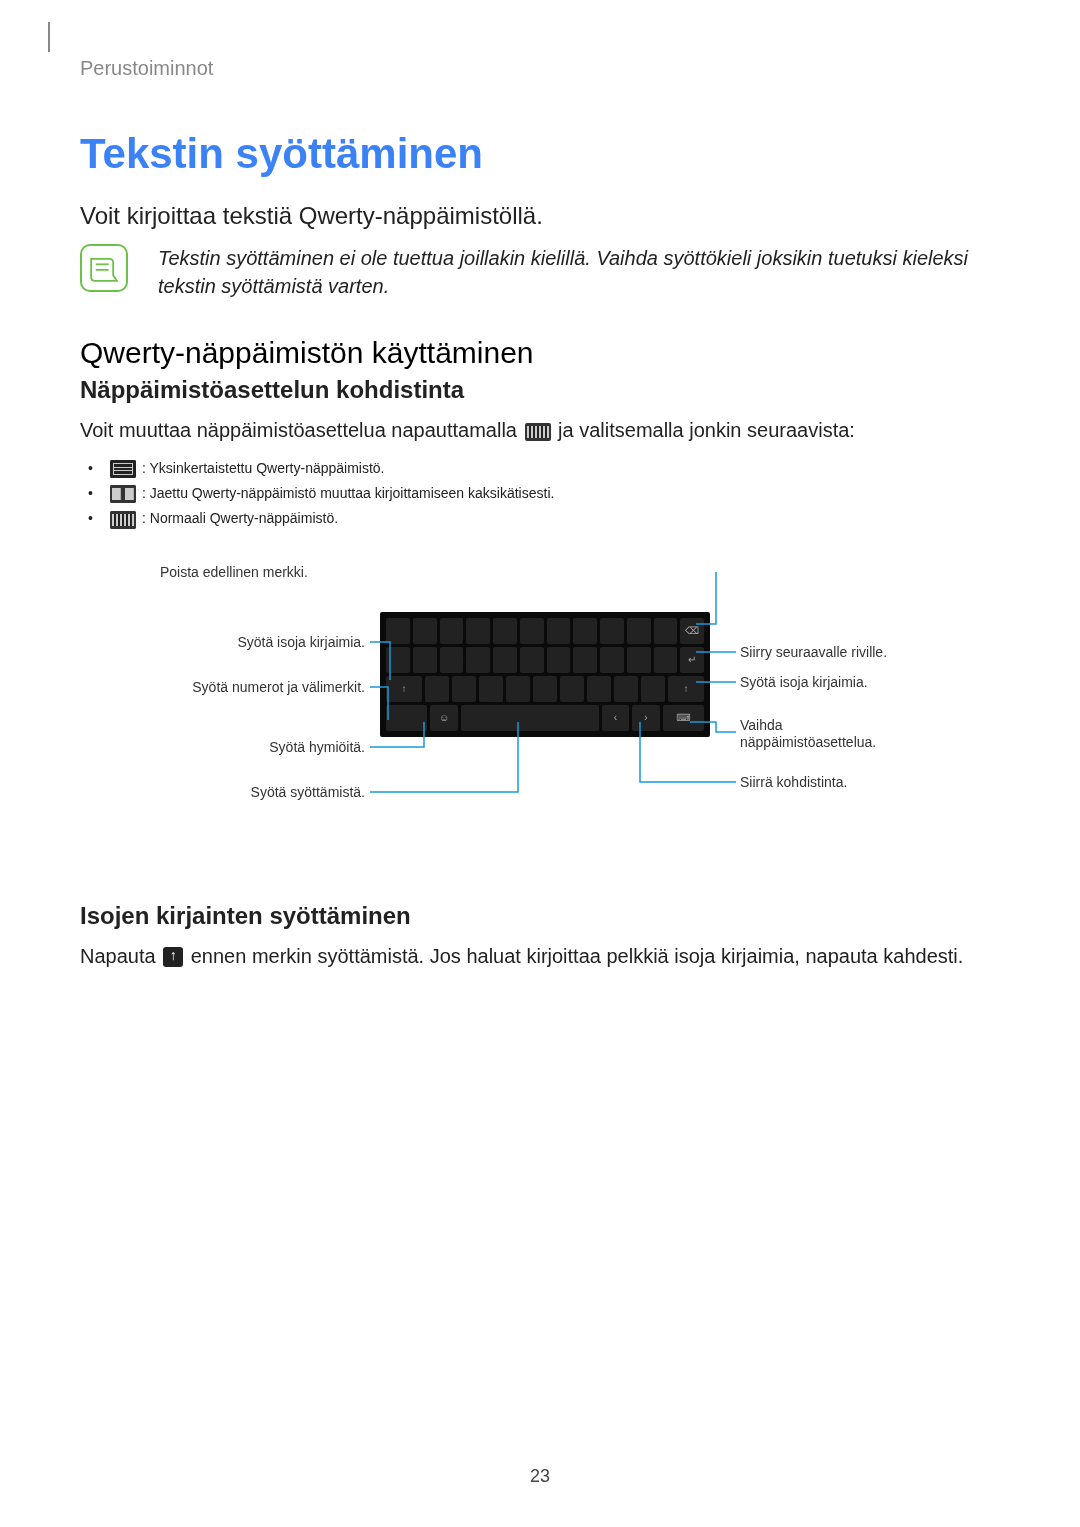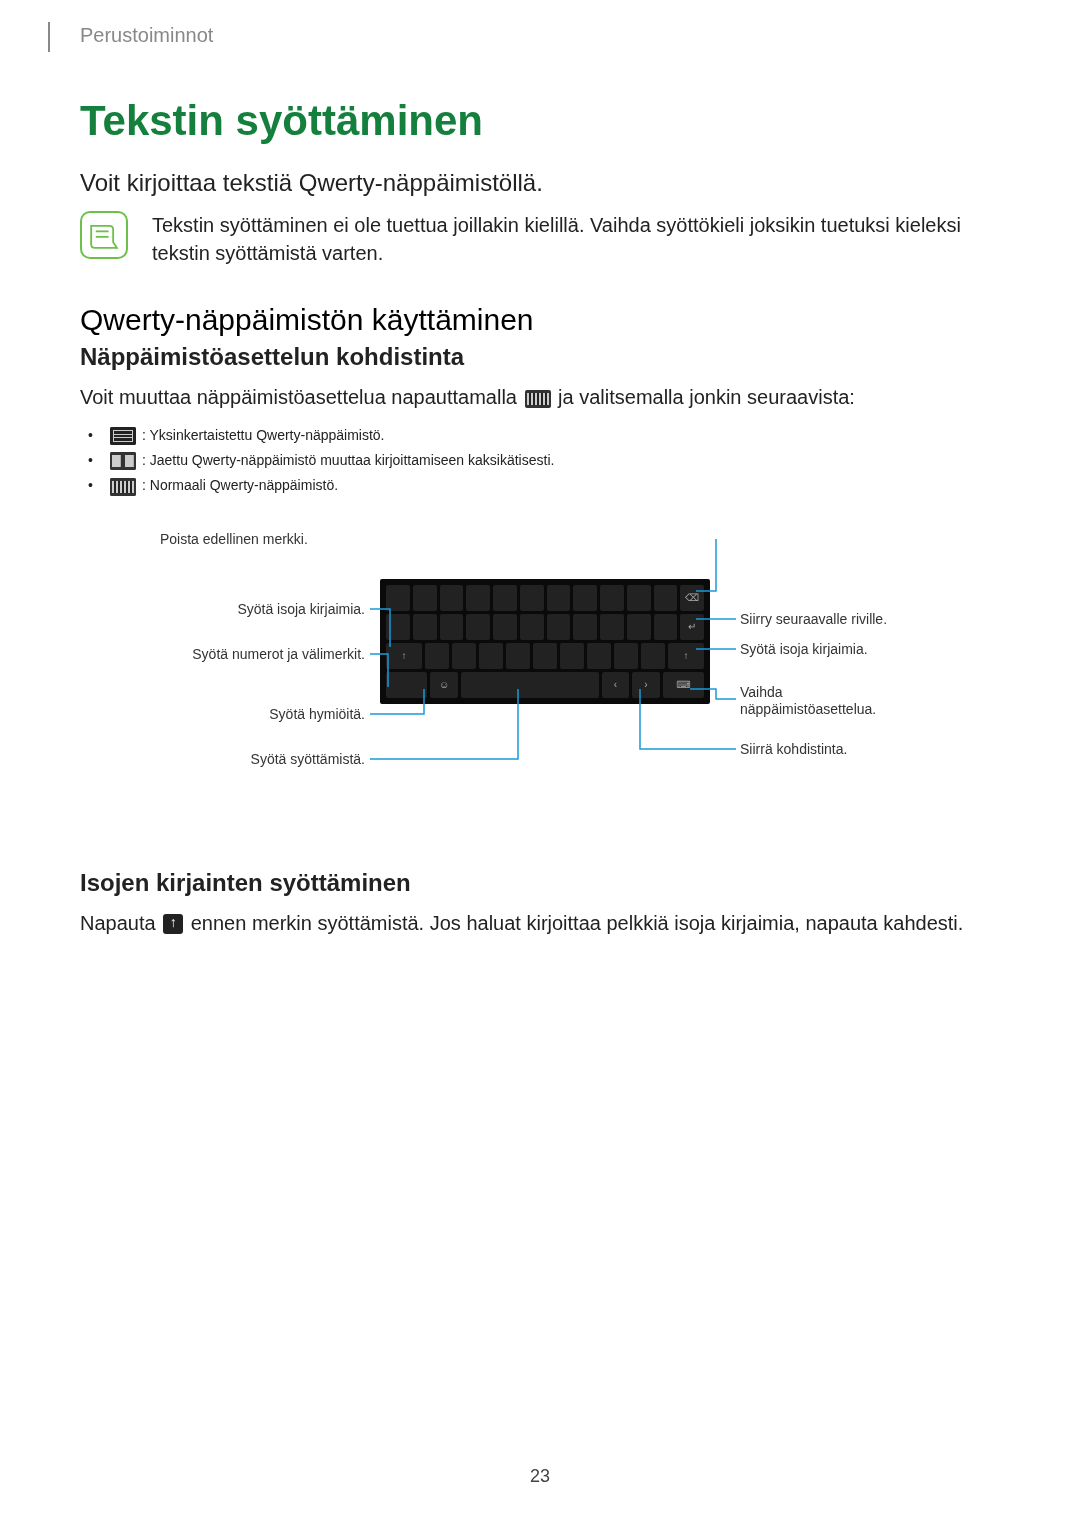--- a/index.html
+++ b/index.html
@@ -5,53 +5,54 @@
   body {
     margin: 0;
     padding: 0;
     font-family: Arial, Helvetica, sans-serif;
     background: #fff;
     color: #222;
     width: 1080px;
   }
   .page {
     position: relative;
-    padding: 24px 80px 60px 80px;
+    padding: 57px 80px 60px 80px;
     box-sizing: border-box;
     width: 1080px;
     height: 1527px;
   }
   .header-line {
     position: absolute;
     top: 22px;
     left: 48px;
     width: 2px;
     height: 30px;
     background: #888;
   }
   .breadcrumb {
     color: #888;
     font-size: 20px;
     margin-bottom: 50px;
   }
   h1 {
-    color: #15803d;
+    color: #3b82f6;
     font-size: 42px;
     font-weight: bold;
     margin: 0 0 24px 0;
   }
   .intro {
     font-size: 24px;
     margin-bottom: 14px;
   }
   .note-row {
     display: flex;
     align-items: flex-start;
-    gap: 24px;
+    gap: 30px;
     margin-bottom: 36px;
+    font-style: italic;
   }
   .note-icon {
     width: 48px;
     height: 48px;
     border: 2px solid #6cc04a;
     border-radius: 10px;
     box-sizing: border-box;
     position: relative;
     flex: none;
   }

